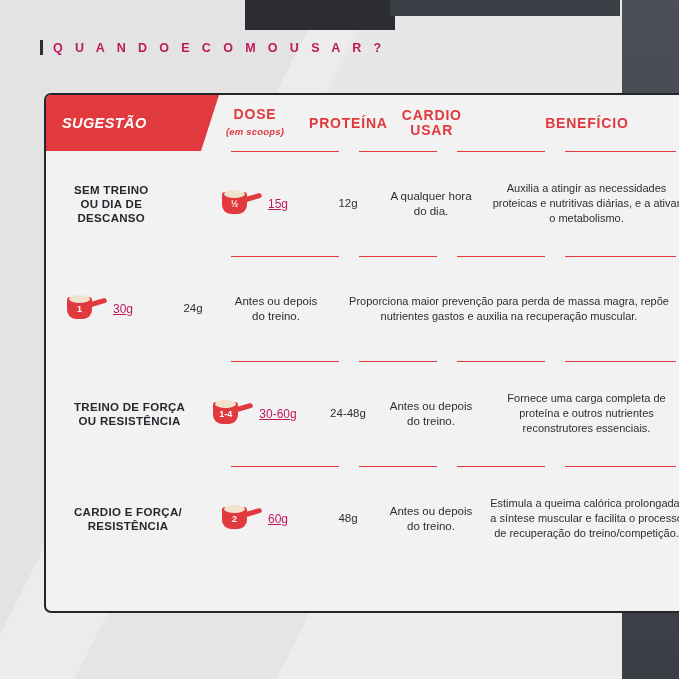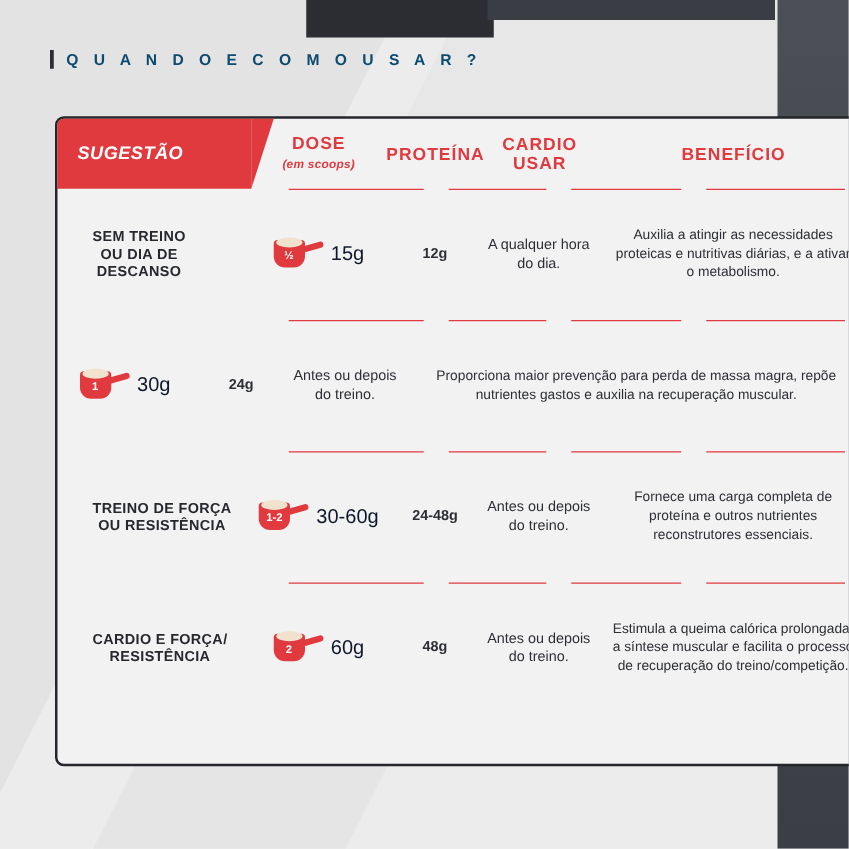--- a/index.html
+++ b/index.html
@@ -81,21 +81,21 @@
     gap: 10px;
   }
   .heading-bar {
     width: 3px; height: 15px;
     background: #2b2d33;
   }
   .heading-text {
     font-size: 12.5px;
     font-weight: bold;
     letter-spacing: 4.4px;
-    color: #0c4a6e;
+    color: #be185d;
   }
 
   
   .card {
     position: absolute;
     left: 44px; top: 93px;
     width: 656px; height: 520px;
     background: #f2f2f3;
     border: 2px solid #24262b;
     border-radius: 7px;
@@ -178,28 +178,29 @@
     justify-content: flex-start !important;
     text-align: right;
     padding-left: 28px !important;
     font-weight: bold;
     font-size: 11.5px;
     line-height: 14px;
     color: #26282d;
     letter-spacing: .3px;
   }
   .c-dose-cell { flex: 0 0 108px; gap: 6px; }
-  .c-prot-cell { flex: 0 0 78px; font-weight: bold; }
+  .c-prot-cell { flex: 0 0 78px; }
   .c-when-cell { flex: 0 0 88px; }
   .c-benef-cell { flex: 1; padding: 4px 14px !important; }
 
   .amount {
-    font-size: 16px;
-    color: #0f172a;
+    font-size: 12px;
+    color: #be185d;
     font-weight: normal;
+    text-decoration: underline;
   }
   .prot-val, .when-val {
     font-size: 11.5px;
     color: #2d2f34;
     line-height: 15px;
   }
   .benef-val {
     font-size: 11px;
     color: #2d2f34;
     line-height: 15px;
@@ -384,21 +385,21 @@
         <div>
           <div>TREINO DE FORÇA</div>
           <div>OU RESISTÊNCIA</div>
         </div>
       </div>
       <div class="cell c-dose-cell">
         <div class="scoop">
           <div class="handle"></div>
           <div class="cup">
             <div class="powder"></div>
-            <span>1-2</span>
+            <span>1-4</span>
           </div>
         </div>
         <div class="amount">30-60g</div>
       </div>
       <div class="cell c-prot-cell">
         <div class="prot-val">24-48g</div>
       </div>
       <div class="cell c-when-cell">
         <div class="when-val">Antes ou depois do treino.</div>
       </div>

